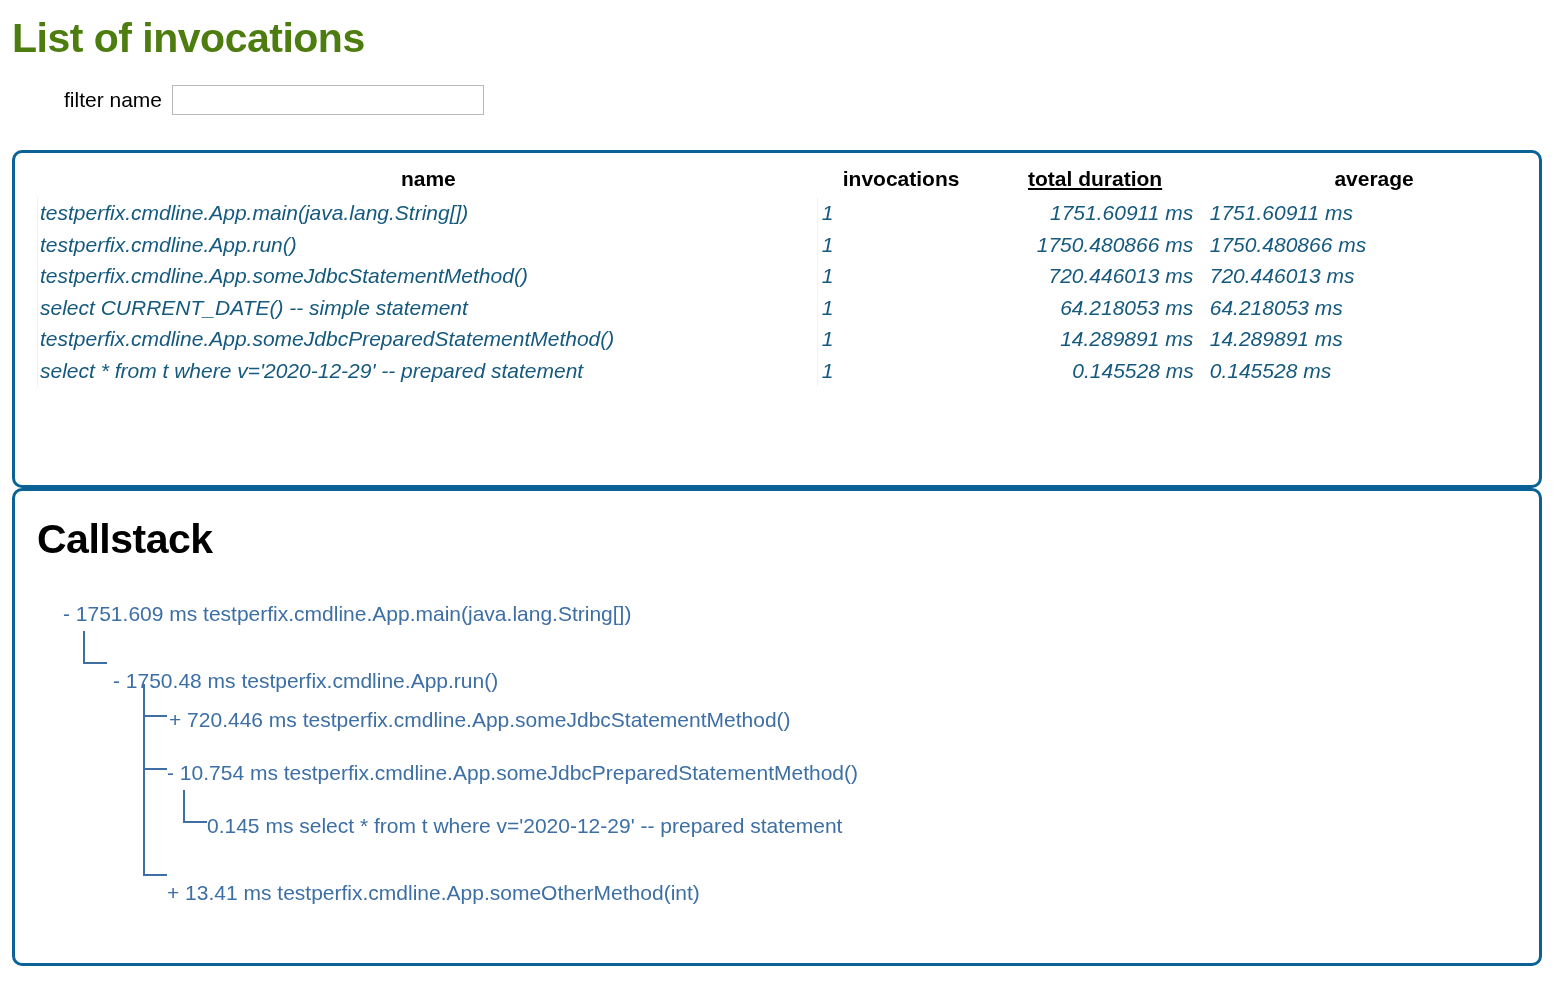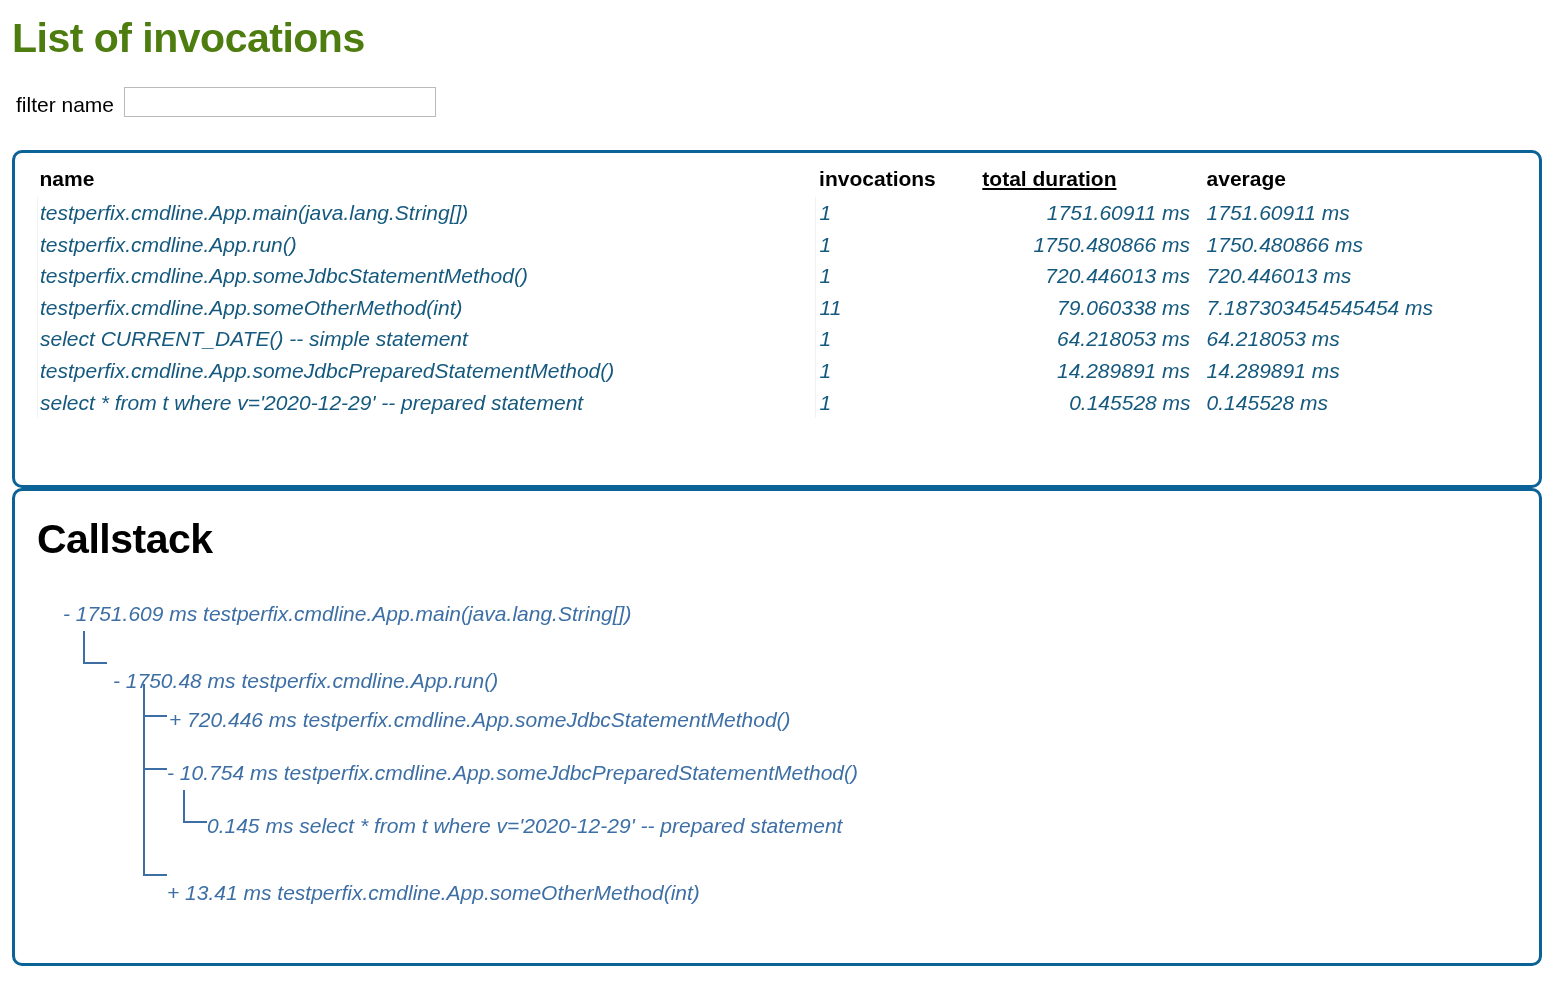--- a/index.html
+++ b/index.html
@@ -23,23 +23,24 @@
     color: #4d7c0f;
     letter-spacing: -0.5px;
     margin: 0;
     padding: 16px 0 0 12px;
     line-height: 1.1;
   }
 
   
   #filter-row {
     display: flex;
-    align-items: flex-end;
+    align-items: center;
     padding: 22px 0 0 16px;
     height: 34px;
+    margin-left: 48px;
   }
   #filter-label {
     font-size: 21px;
     color: #000000;
     margin-right: 10px;
     white-space: nowrap;
   }
   #filter-input {
     width: 312px;
     height: 30px;
@@ -78,21 +79,21 @@
   
   #invocations-table {
     border-collapse: collapse;
     margin: 14px 0 0 22px;
     font-size: 21px;
     table-layout: fixed;
   }
   #invocations-table th {
     font-weight: bold;
     color: #000000;
-    text-align: left;
+    text-align: center;
     padding: 0 0 6px 0;
     font-size: 21px;
     white-space: nowrap;
   }
   #invocations-table td {
     color: #15597e;
     padding: 3px 0 3px 0;
     font-size: 21px;
     white-space: nowrap;
     border-left: 1px solid #eef3f7;
@@ -130,21 +131,20 @@
   #callstack-tree {
     margin-top: 30px;
     font-size: 21px;
     color: #3d6fa5;
     position: relative;
   }
   .cs-node {
     position: relative;
     height: 53px;
     white-space: nowrap;
-    font-style: italic;
   }
   .cs-label {
     position: absolute;
     top: 10px;
     color: #3d6fa5;
     white-space: nowrap;
   }
   
   .cs-elbow, .cs-tee, .cs-vert {
     position: absolute;
@@ -195,26 +195,20 @@
         <td class="col-total">1750.480866 ms</td>
         <td class="col-avg">1750.480866 ms</td>
       </tr>
       <tr>
         <td class="col-name">testperfix.cmdline.App.someJdbcStatementMethod()</td>
         <td class="col-inv">1</td>
         <td class="col-total">720.446013 ms</td>
         <td class="col-avg">720.446013 ms</td>
       </tr>
       <tr>
-        <td class="col-name">testperfix.cmdline.App.someOtherMethod(int)</td>
-        <td class="col-inv">11</td>
-        <td class="col-total">79.060338 ms</td>
-        <td class="col-avg">7.187303454545454 ms</td>
-      </tr>
-      <tr>
         <td class="col-name">select CURRENT_DATE() -- simple statement</td>
         <td class="col-inv">1</td>
         <td class="col-total">64.218053 ms</td>
         <td class="col-avg">64.218053 ms</td>
       </tr>
       <tr>
         <td class="col-name">testperfix.cmdline.App.someJdbcPreparedStatementMethod()</td>
         <td class="col-inv">1</td>
         <td class="col-total">14.289891 ms</td>
         <td class="col-avg">14.289891 ms</td>

